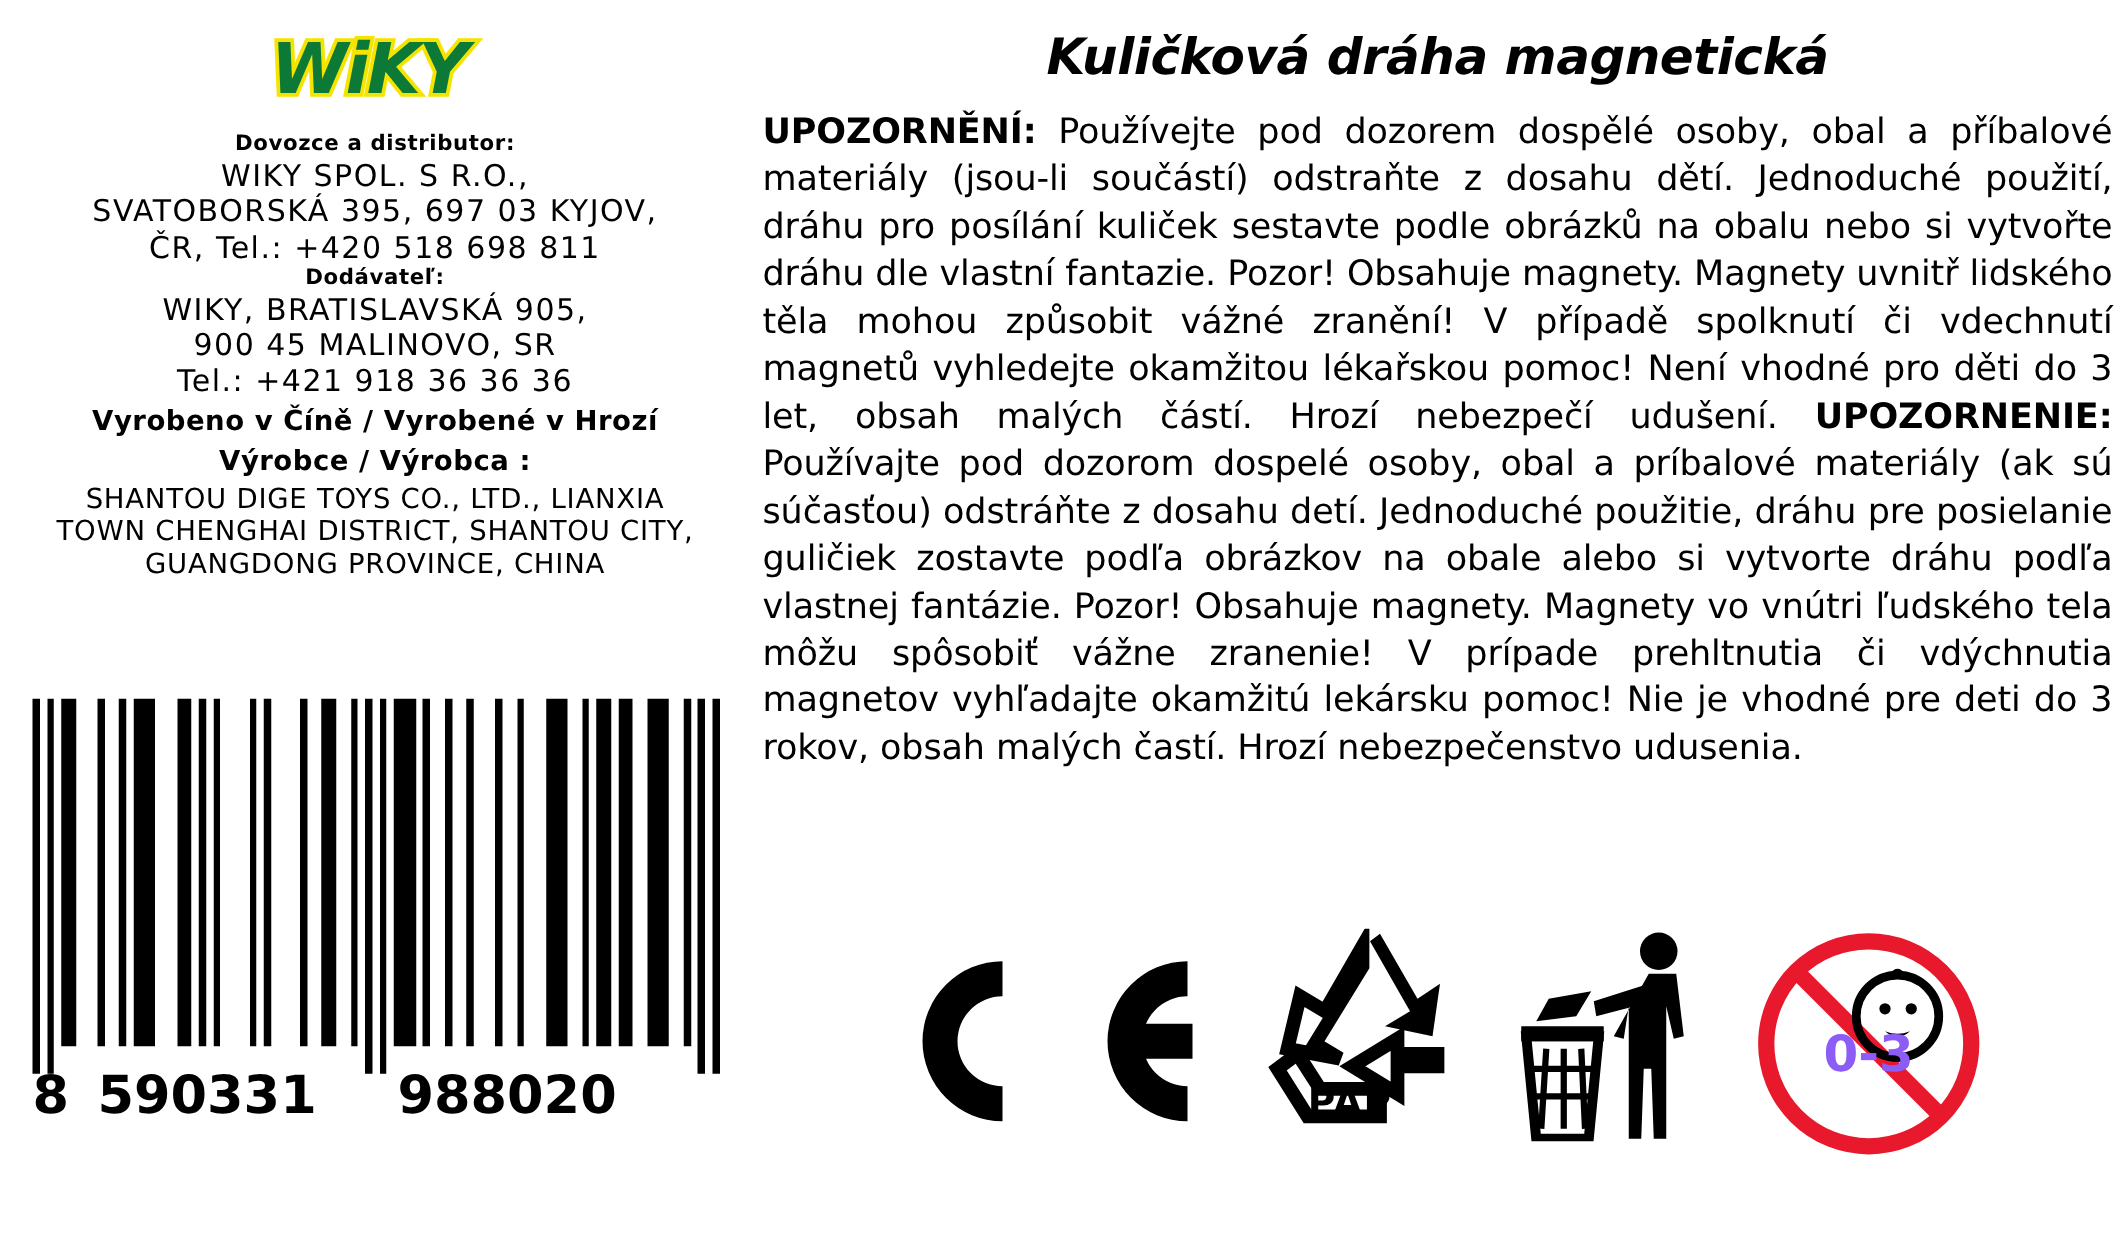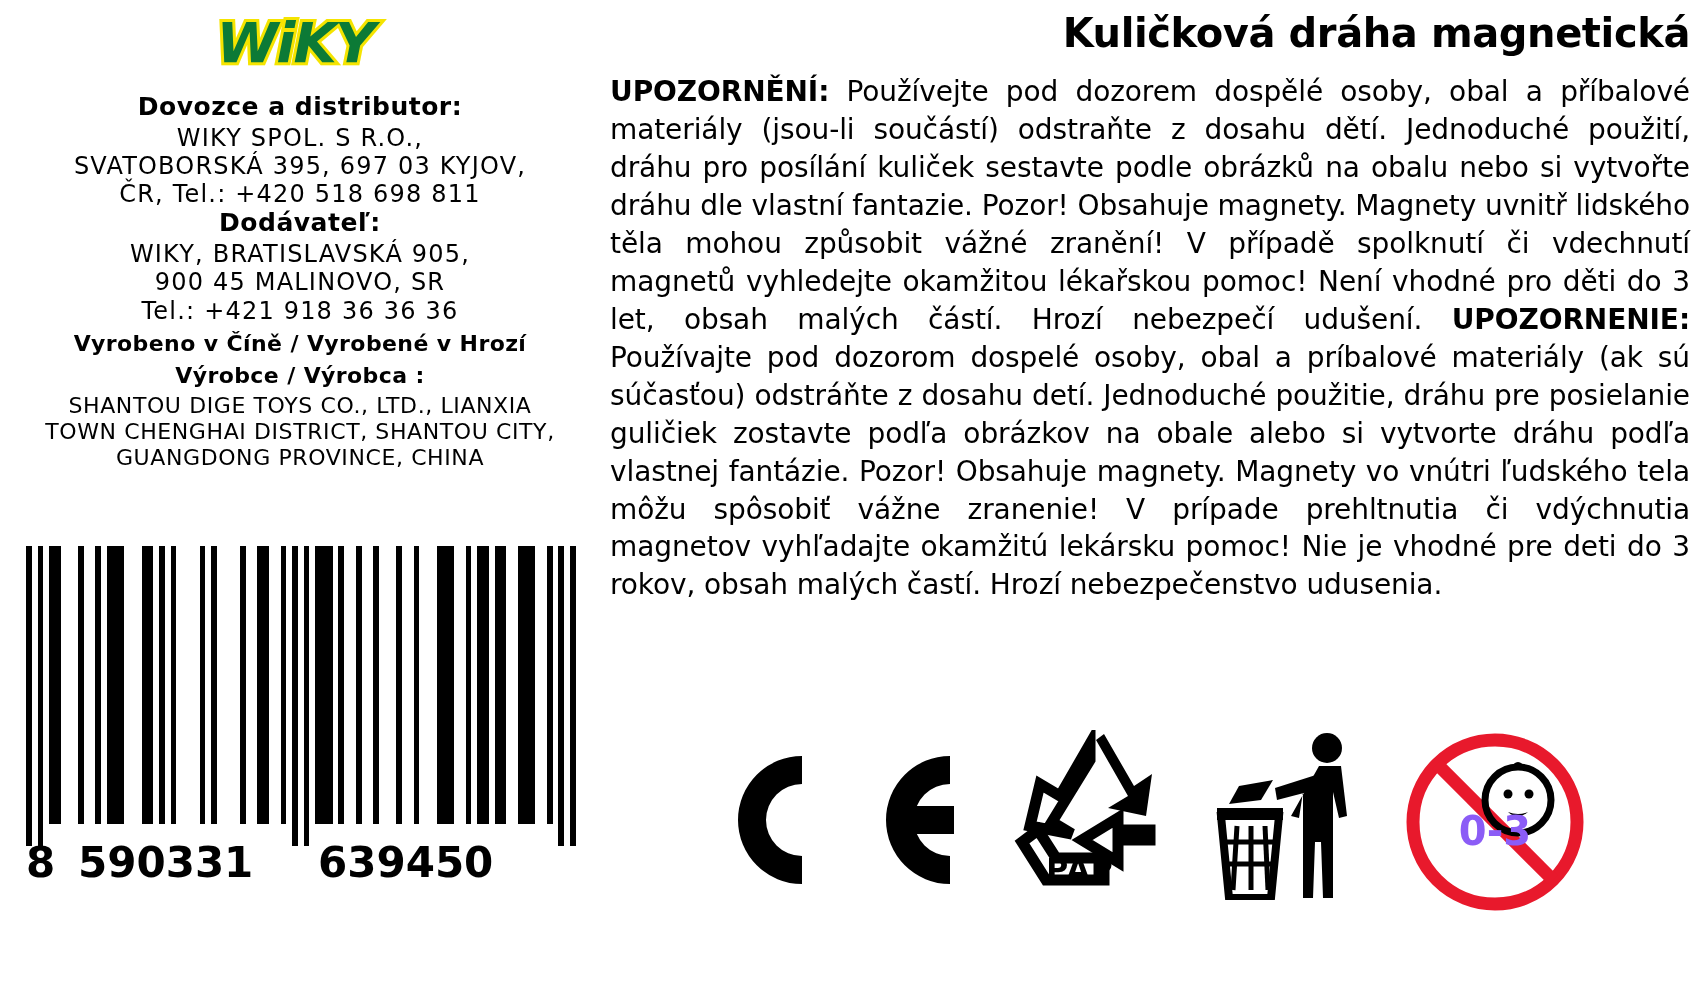--- a/index.html
+++ b/index.html
@@ -13,20 +13,21 @@
     font-family: "DejaVu Sans", sans-serif;
     color: #000000;
     overflow: hidden;
     position: relative;
   }
 
   .page {
     position: relative;
     width: 1700px;
     height: 825px;
+    margin-top: 13px;
   }
 
   
   .left-col {
     position: absolute;
     left: 0px;
     top: 0px;
     width: 600px;
     height: 995px;
   }
@@ -54,21 +55,21 @@
 
   .addr-block {
     position: absolute;
     left: 0px;
     top: 92px;
     width: 600px;
     text-align: center;
     line-height: 1.18;
   }
   .addr-head {
-    font-size: 25px;
+    font-size: 17px;
     font-weight: bold;
     letter-spacing: 0.5px;
     margin: 0 0 2px 0;
   }
   .addr-line {
     font-size: 24px;
     letter-spacing: 1.2px;
     margin: 0;
     white-space: nowrap;
   }
@@ -134,25 +135,26 @@
   .right-col {
     position: absolute;
     left: 610px;
     top: 0px;
     width: 1080px;
     height: 995px;
   }
   .title {
     font-size: 40px;
     font-weight: bold;
-    text-align: right;
+    text-align: center;
     line-height: 1.18;
     margin: 0;
     padding-top: 10px;
     letter-spacing: -0.4px;
+    font-style: italic;
   }
   .body-text {
     margin: 16px 0 0 0;
     font-size: 28px;
     line-height: 1.355;
     text-align: justify;
     text-justify: inter-word;
     letter-spacing: -0.1px;
   }
   .body-text b {
@@ -284,21 +286,21 @@
         <span class="" style="width: 11.5789px; display: inline-block; background: transparent; height: 1px;"></span>
         <span class="bar short" style="width: 5.78947px; display: inline-block;"></span>
         <span class="" style="width: 5.78947px; display: inline-block; background: transparent; height: 1px;"></span>
         <span class="bar" style="width: 5.78947px; display: inline-block;"></span>
         <span class="" style="width: 5.78947px; display: inline-block; background: transparent; height: 1px;"></span>
         <span class="bar" style="width: 5.78947px; display: inline-block;"></span>
       </div>
     <div class="barcode-digits">
       <span class="bcd" style="left:0px;">8</span>
       <span class="bcd" style="left:52px;">590331</span>
-      <span class="bcd" style="left:292px;">639450</span>
+      <span class="bcd" style="left:292px;">988020</span>
     </div>
   </div>
 
   <div class="right-col">
     <h1 class="title">
       <span>Kuličková dráha magnetická</span><br>
     </h1>
 
     <p class="body-text"><b>UPOZORNĚNÍ:</b><span> Používejte pod dozorem dospělé osoby, obal a příbalové materiály (jsou-li součástí) odstraňte z dosahu dětí. Jednoduché použití, dráhu pro posílání kuliček sestavte podle obrázků na obalu nebo si vytvořte dráhu dle vlastní fantazie. Pozor! Obsahuje magnety. Magnety uvnitř lidského těla mohou způsobit vážné zranění! V případě spolknutí či vdechnutí magnetů vyhledejte okamžitou lékařskou pomoc! Není vhodné pro děti do 3 let, obsah malých částí. Hrozí nebezpečí udušení. </span><b>UPOZORNENIE:</b><span> Používajte pod dozorom dospelé osoby, obal a príbalové materiály (ak sú súčasťou) odstráňte z dosahu detí. Jednoduché použitie, dráhu pre posielanie guličiek zostavte podľa obrázkov na obale alebo si vytvorte dráhu podľa vlastnej fantázie. Pozor! Obsahuje magnety. Magnety vo vnútri ľudského tela môžu spôsobiť vážne zranenie! V prípade prehltnutia či vdýchnutia magnetov vyhľadajte okamžitú lekársku pomoc! Nie je vhodné pre deti do 3 rokov, obsah malých častí. Hrozí nebezpečenstvo udusenia.</span></p>
 

